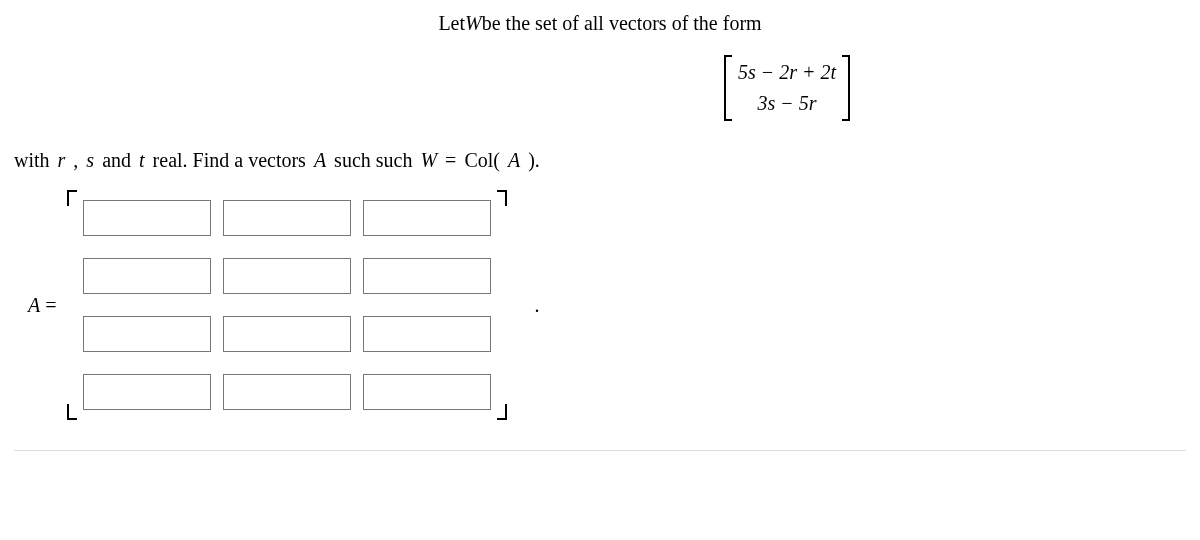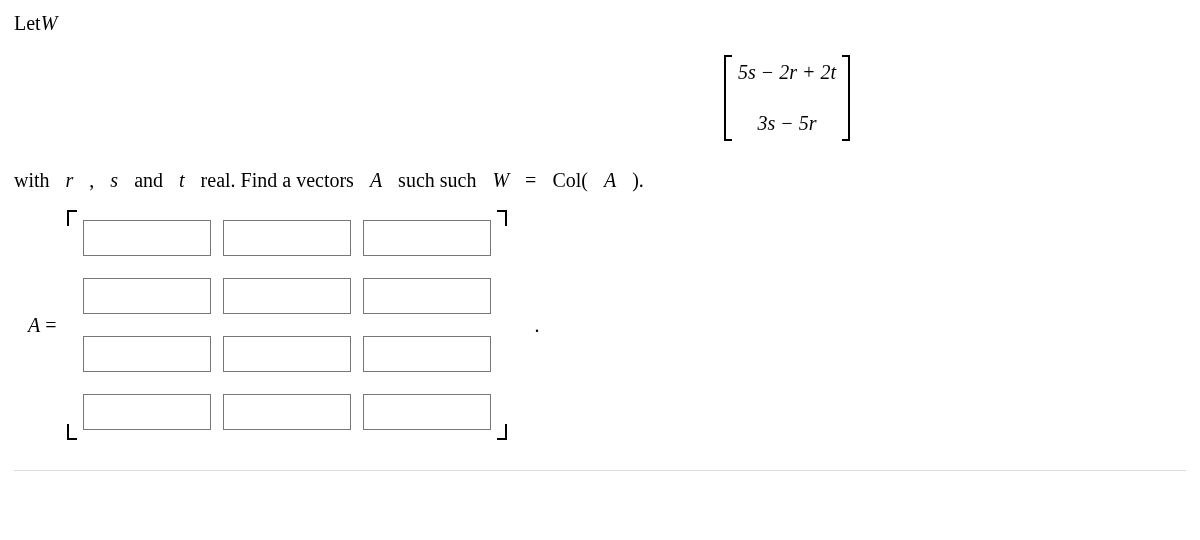--- a/index.html
+++ b/index.html
@@ -8,58 +8,58 @@
       font-size: 20px;
       background: #fff;
       padding: 12px 14px;
       width: 1200px;
       color: #000;
     }
     .question-intro {
       display: flex;
       align-items: center;
       margin-bottom: 20px;
+      justify-content: center;
     }
     .italic { font-style: italic; }
     .vector-display {
       margin-left: 710px;
       margin-bottom: 28px;
       display: flex;
       align-items: center;
     }
     .bl-top { border-top: 2px solid #000; border-left: 2px solid #000; width: 8px; height: 10px; }
     .bl-mid { border-left: 2px solid #000; width: 8px; }
     .bl-bot { border-bottom: 2px solid #000; border-left: 2px solid #000; width: 8px; height: 10px; }
     .br-top { border-top: 2px solid #000; border-right: 2px solid #000; width: 8px; height: 10px; }
     .br-mid { border-right: 2px solid #000; width: 8px; }
     .br-bot { border-bottom: 2px solid #000; border-right: 2px solid #000; width: 8px; height: 10px; }
     .vec-col {
       display: flex;
       flex-direction: column;
       align-items: center;
       padding: 2px 0;
-      gap: 20px;
     }
     .vec-row {
       padding: 4px 6px;
       font-size: 20px;
       white-space: nowrap;
     }
     .bracket-col {
       display: flex;
       flex-direction: column;
       align-self: stretch;
     }
     .bracket-col .bl-mid, .bracket-col .br-mid {
       flex: 1;
     }
     .question-follow {
       display: flex;
       align-items: center;
-      gap: 16px;
+      gap: 8px;
       margin-bottom: 18px;
     }
     .answer-area {
       display: flex;
       align-items: center;
       gap: 10px;
       margin-left: 14px;
     }
     .matrix-input {
       display: flex;
@@ -98,20 +98,21 @@
       border-top: 1px solid #ddd;
       margin-top: 30px;
     }
   </style>
 </head>
 <body>
 
 <div class="question-intro">
   <span>Let </span>
   <span class="italic">W</span>
+  <span> be the set of all vectors of the form</span>
 </div>
 
 <div class="vector-display">
   <div class="bracket-col">
     <div class="bl-top"></div>
       <div class="bl-mid"></div>
       <div class="bl-bot"></div>
   </div>
   <div class="vec-col">
     <div class="vec-row italic">5s − 2r + 2t</div>

